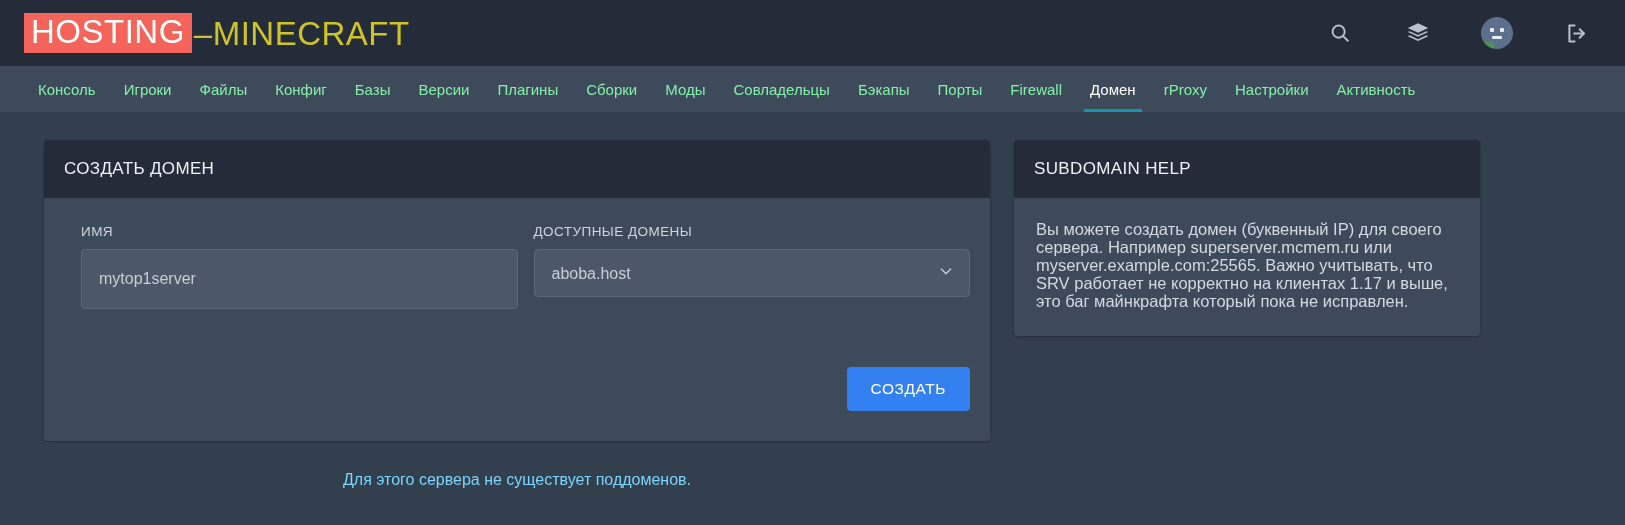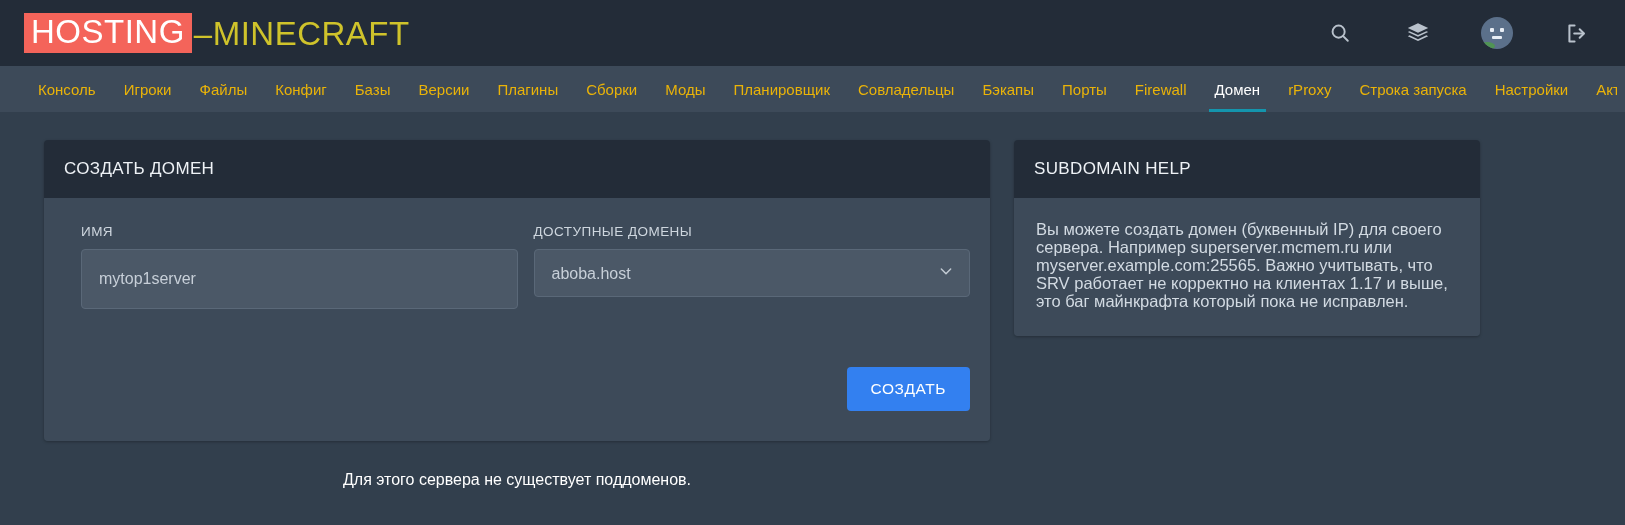--- a/index.html
+++ b/index.html
@@ -104,21 +104,21 @@
     align-items: stretch;
     padding-left: 24px;
     padding-right: 18px;
     position: relative;
   }
   .nav-item {
     display: flex;
     align-items: center;
     padding: 0 14px;
     font-size: 15px;
-    color: #eab308;
+    color: #86efac;
     white-space: nowrap;
     cursor: pointer;
     position: relative;
     user-select: none;
   }
   .nav-item.active {
     color: #ffffff;
   }
   .nav-item.active::after {
     content: "";
@@ -221,21 +221,21 @@
     letter-spacing: 0.55px;
     font-family: "Liberation Sans", sans-serif;
     padding: 0 24px;
     height: 44px;
     min-width: 116px;
     cursor: pointer;
   }
 
   .empty-note {
     text-align: center;
-    color: #ffffff;
+    color: #7dd3fc;
     font-size: 16px;
     padding: 30px 0 0 0;
   }
 
   .help-text {
     color: #d2dae2;
     font-size: 16.5px;
     line-height: 18px;
     padding: 22px 22px 26px 22px;
   }
@@ -303,28 +303,26 @@
   <div class="navbar">
     <div class="nav-item">Консоль</div>
     <div class="nav-item">Игроки</div>
     <div class="nav-item">Файлы</div>
     <div class="nav-item">Конфиг</div>
     <div class="nav-item">Базы</div>
     <div class="nav-item">Версии</div>
     <div class="nav-item">Плагины</div>
     <div class="nav-item">Сборки</div>
     <div class="nav-item">Моды</div>
-    <div class="nav-item">Планировщик</div>
     <div class="nav-item">Совладельцы</div>
     <div class="nav-item">Бэкапы</div>
     <div class="nav-item">Порты</div>
     <div class="nav-item">Firewall</div>
     <div class="nav-item active">Домен</div>
     <div class="nav-item">rProxy</div>
-    <div class="nav-item">Строка запуска</div>
     <div class="nav-item">Настройки</div>
     <div class="nav-item">Активность</div>
   </div>
 
   <div class="content">
 
     <div class="col-left">
       <div class="card">
         <div class="card-header">СОЗДАТЬ ДОМЕН</div>
         <div class="card-body">

